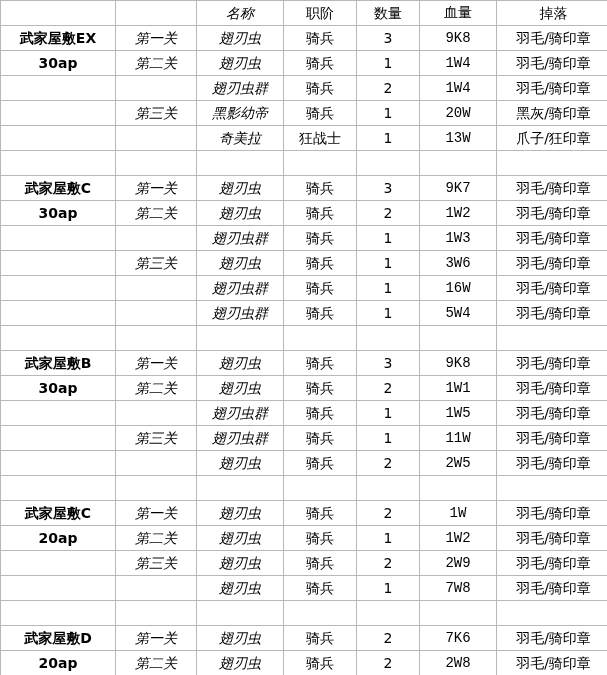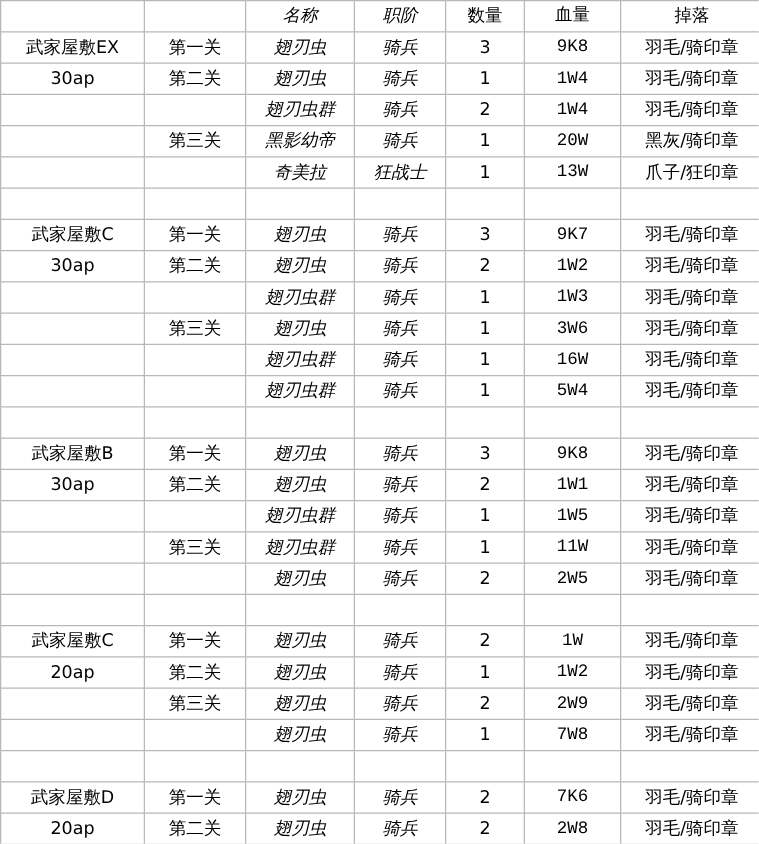--- a/index.html
+++ b/index.html
@@ -23,24 +23,24 @@
     border: 1px solid #b8b8b8;
     height: 24px;
     line-height: 24px;
     padding: 0;
     text-align: center;
     vertical-align: middle;
     font-size: 14px;
     white-space: nowrap;
     overflow: hidden;
   }
-  td.c0 { width: 114px; }
-  td.c1 { width: 80px; }
+  td.c0 { width: 114px; font-weight: bold; }
+  td.c1 { width: 80px; font-style: italic; }
   td.c2 { width: 86px; font-style: italic; }
-  td.c3 { width: 72px; font-style: italic; }
+  td.c3 { width: 72px; }
   td.c4 { width: 62px; }
   td.c5 { width: 76px; font-family: Liberation Mono, monospace; }
   td.c6 { width: 113px; }
   td.blankrow { height: 24px; }
   .header-cell { font-size: 14px; }
   .area-name { font-size: 15px; }
   tr.spacer td { border: 1px solid #b8b8b8; }
 </style>
 </head>
 <body>

